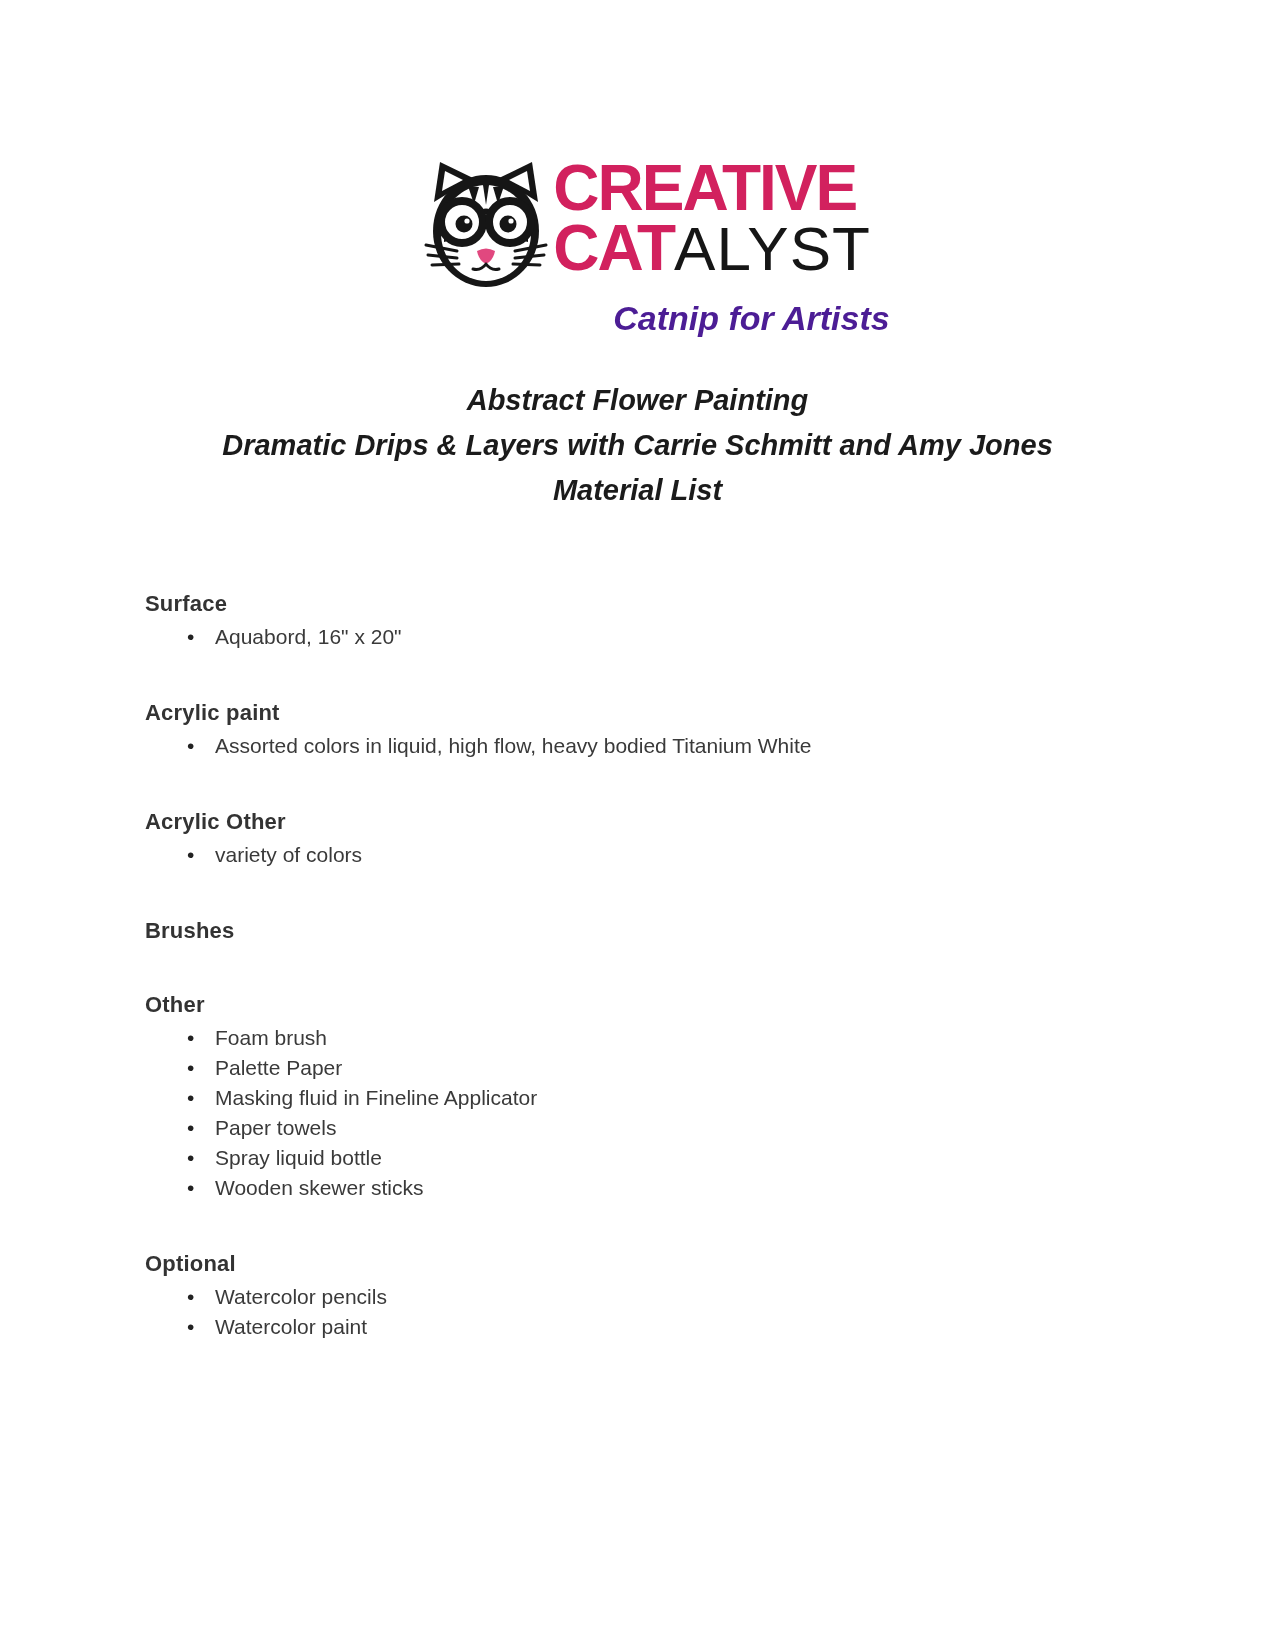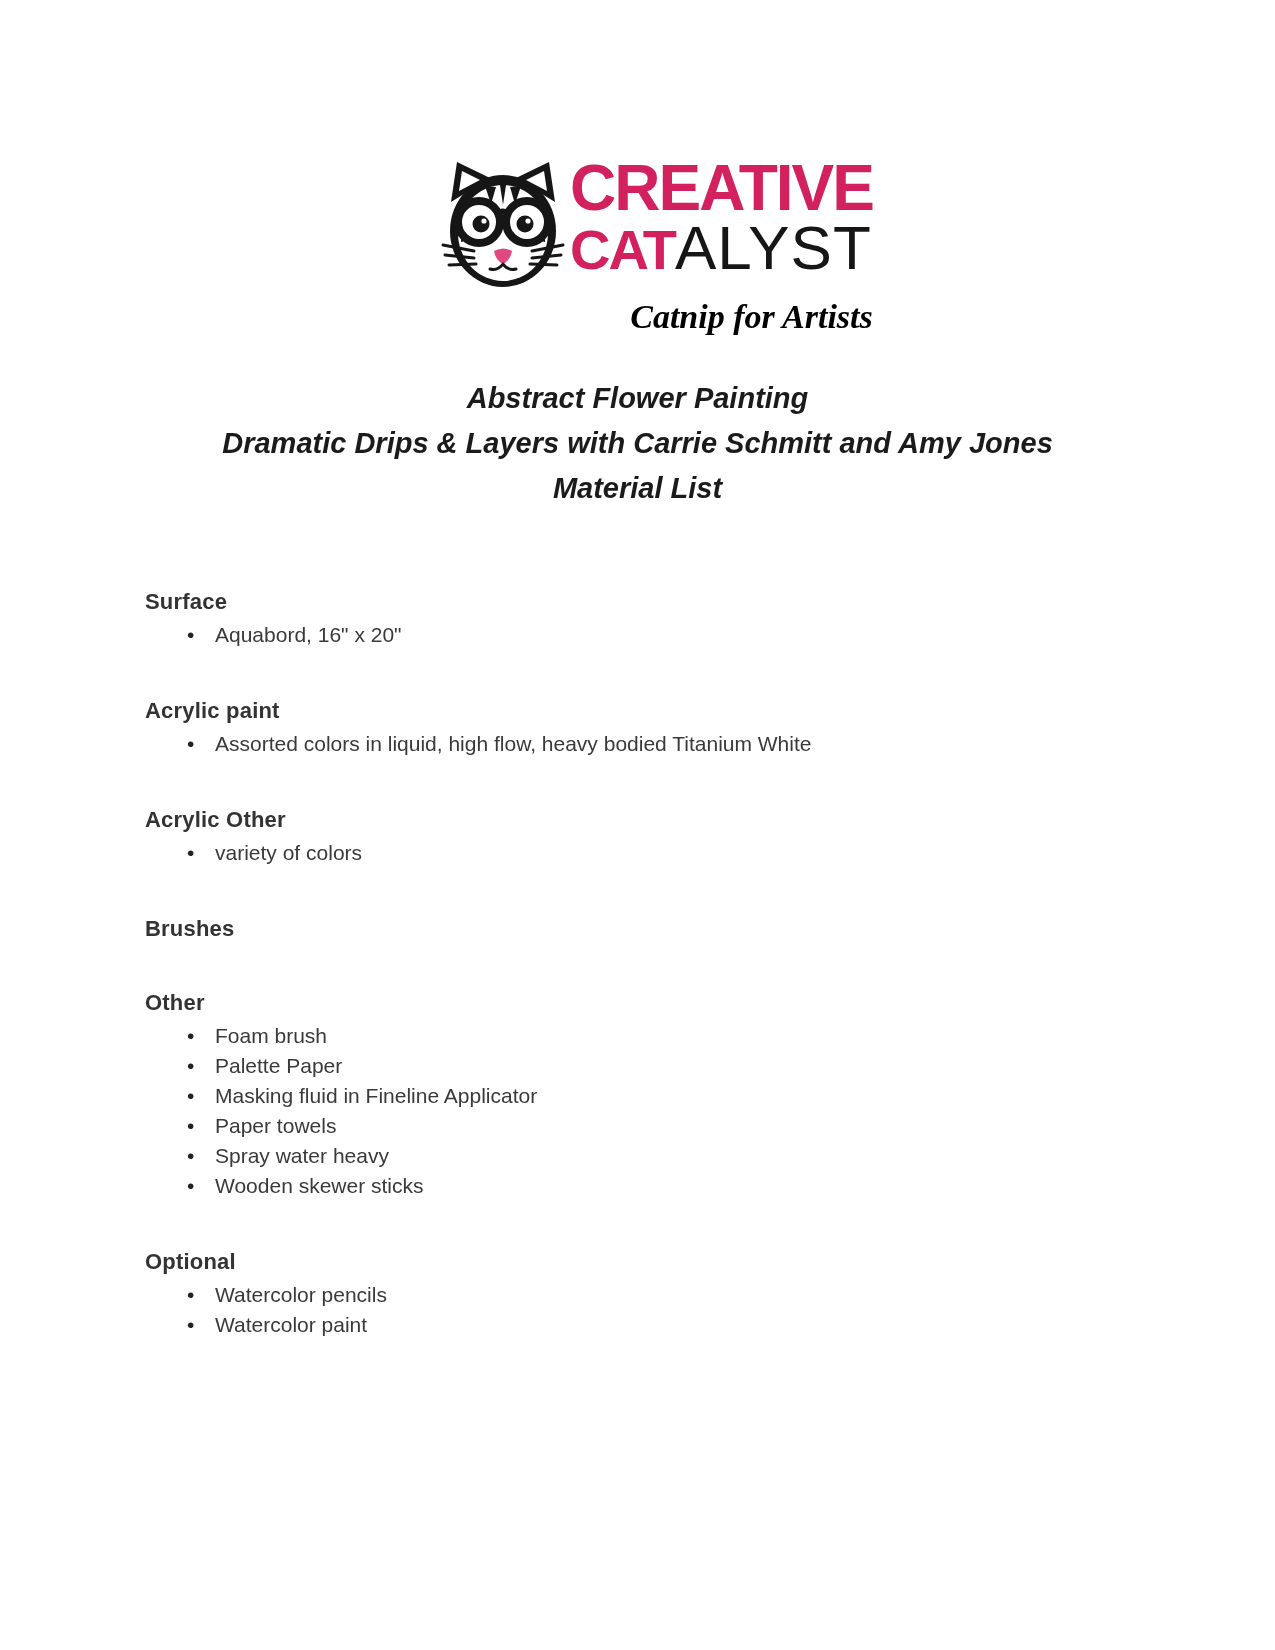--- a/index.html
+++ b/index.html
@@ -23,31 +23,31 @@
     padding-left: 38px;
   }
   .cat-badge { width: 126px; height: 132px; flex: 0 0 auto; }
   .logo-text { display: flex; flex-direction: column; align-items: flex-start; }
   .brand-line1 {
     font-size: 64px; line-height: 60px; font-weight: bold;
     letter-spacing: -2px; color: var(--brand); white-space: nowrap;
   }
   .brand-line2 { line-height: 60px; white-space: nowrap; }
   .brand-line2 .seg-bold {
-    font-size: 56px; font-weight: bold; letter-spacing: -2px; color: var(--brand);
+    font-size: 64px; font-weight: bold; letter-spacing: -2px; color: var(--brand);
   }
   .brand-line2 .seg-thin {
     font-size: 62px; font-weight: 300; letter-spacing: 1px; color: #161616; margin-top: 48px;
   }
   .tagline {
     align-self: center;
     margin-top: 4px; margin-left: 60px;
-    font-family: Liberation Serif, serif;
+    font-family: Liberation Sans, sans-serif;
     font-style: italic; font-weight: bold;
-    font-size: 34px; color: #000000; white-space: nowrap;
+    font-size: 34px; color: #4c1d95; white-space: nowrap;
   }
 
   
   .title-block {
     margin-top: 40px;
     text-align: center;
     font-weight: bold; font-style: italic;
     font-size: 29px; line-height: 45px;
     color: var(--ink);
   }
@@ -164,21 +164,21 @@
       <h2>Brushes</h2>
     </div>
 
     <div class="section">
       <h2>Other</h2>
       <ul>
         <li>Foam brush</li>
         <li>Palette Paper</li>
         <li>Masking fluid in Fineline Applicator</li>
         <li>Paper towels</li>
-        <li>Spray water heavy</li>
+        <li>Spray liquid bottle</li>
         <li>Wooden skewer sticks</li>
       </ul>
     </div>
 
     <div class="section">
       <h2>Optional</h2>
       <ul>
         <li>Watercolor pencils</li>
         <li>Watercolor paint</li>
       </ul>

